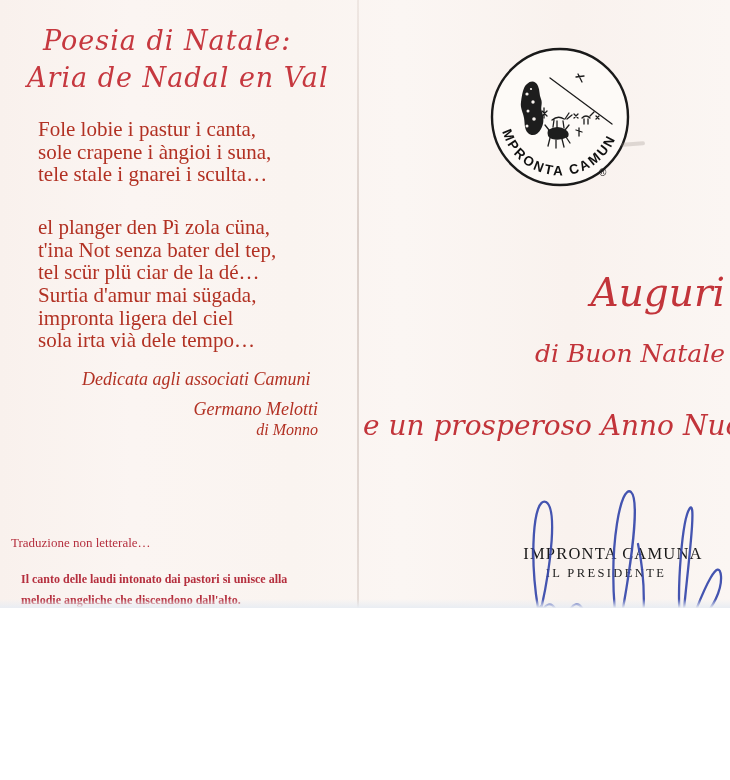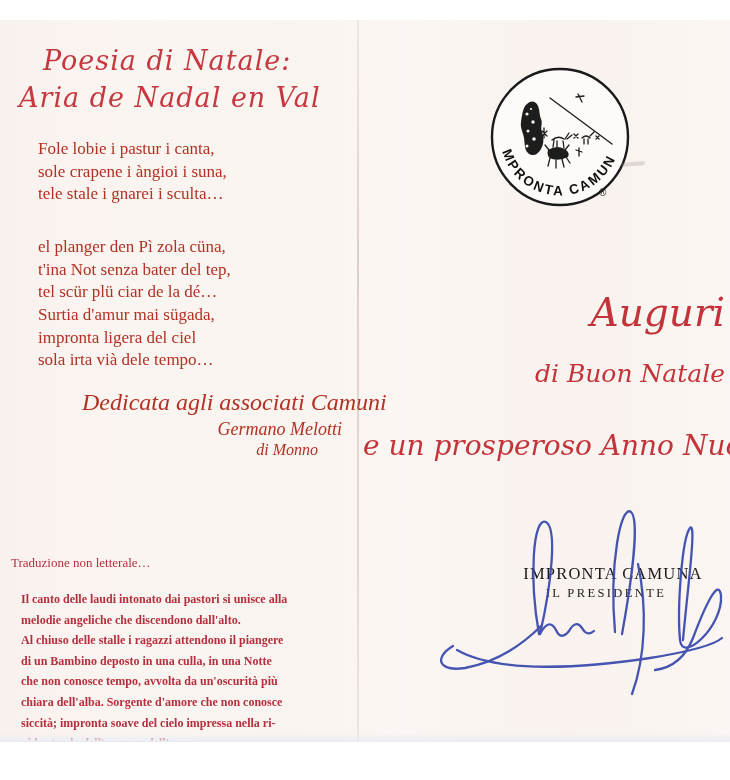--- a/index.html
+++ b/index.html
@@ -2,43 +2,42 @@
 <html><head>
 <meta charset="utf-8">
 <style>
   html,body{margin:0;padding:0;}
   body{
     width:730px;height:780px;
     font-family:"Liberation Serif", serif;
     background:#ffffff;
   }
   .card{
-    position:relative;width:730px;height:722px;overflow:hidden;
+    position:relative;width:730px;height:608px;overflow:hidden;
     background:linear-gradient(90deg,#f9f1ed 0%,#fbf5f2 18%,#faf4f0 40%,#fbf6f3 55%,#f9f2ee 78%,#fbf6f3 100%);
-    margin-top:20px;
   }
   .fold{
     position:absolute;left:357px;top:0;width:2px;height:772px;
     background:linear-gradient(180deg,rgba(186,165,155,.18),rgba(170,148,138,.38) 30%,rgba(170,148,138,.30) 70%,rgba(186,165,155,.15));
   }
   .scan-edge{
     position:absolute;left:0;bottom:0;width:730px;height:9px;
     background:linear-gradient(180deg,rgba(240,234,228,.0),#e9edf3);
   }
   
   .title-line{position:absolute;font-family:"DejaVu Serif",serif;font-style:italic;
     font-size:27px;color:#c6383f;letter-spacing:1px;white-space:nowrap;}
   .t1{left:43px;top:25px;}
-  .t2{left:19px;top:62px;}
-  .stanza{position:absolute;left:38px;font-size:17px;line-height:22.5px;color:#b23123;white-space:pre-line;}
+  .t2{left:27px;top:62px;}
+  .stanza{position:absolute;left:38px;font-size:21px;line-height:22.5px;color:#b23123;white-space:pre-line;}
   .s1{top:118px;}
   .s2{top:216px;}
   .s3{top:284px;}
-  .dedication{position:absolute;left:82px;top:369px;font-style:italic;font-size:24px;color:#b23123;white-space:nowrap;}
-  .author{position:absolute;left:0;top:399px;width:318px;text-align:right;font-style:italic;font-size:18px;color:#b23123;padding-left:24px;}
+  .dedication{position:absolute;left:82px;top:369px;font-style:italic;font-size:18px;color:#b23123;white-space:nowrap;}
+  .author{position:absolute;left:0;top:399px;width:318px;text-align:right;font-style:italic;font-size:18px;color:#b23123;}
   .author-place{position:absolute;left:0;top:421px;width:318px;text-align:right;font-style:italic;font-size:16px;color:#b23123;}
   .trad-head{position:absolute;left:11px;top:535px;font-size:13px;color:#b52f3e;}
   .trad-par{position:absolute;left:21px;top:569px;width:336px;font-size:12px;line-height:20.6px;color:#b52f3e;white-space:pre-line;font-weight:bold;}
   
   .logo{position:absolute;left:486px;top:44px;}
   .smudge{position:absolute;left:621px;top:142px;width:24px;height:4px;border-radius:3px;
     background:rgba(150,140,132,.28);transform:rotate(-4deg);}
   .greet{position:absolute;left:375px;width:350px;text-align:right;
     font-family:"DejaVu Serif",serif;font-style:italic;color:#c2343a;white-space:nowrap;}
   .g1{top:270px;font-size:39px;}

